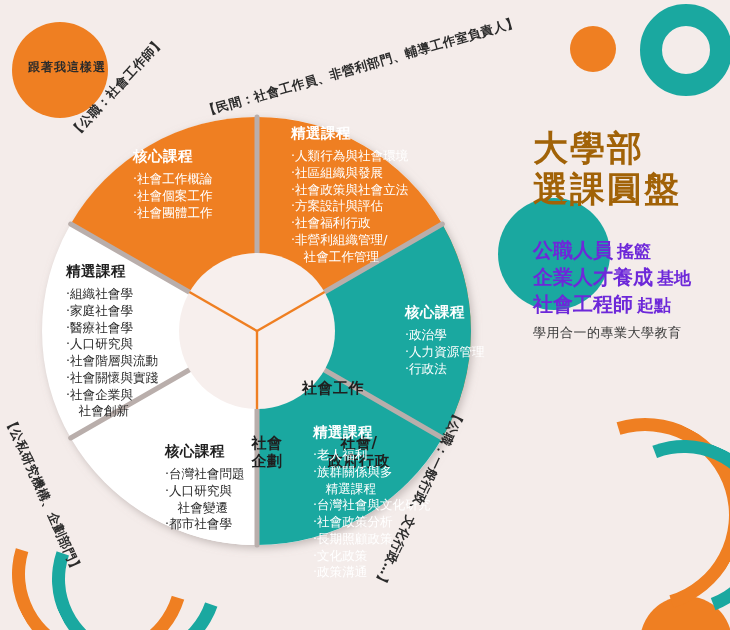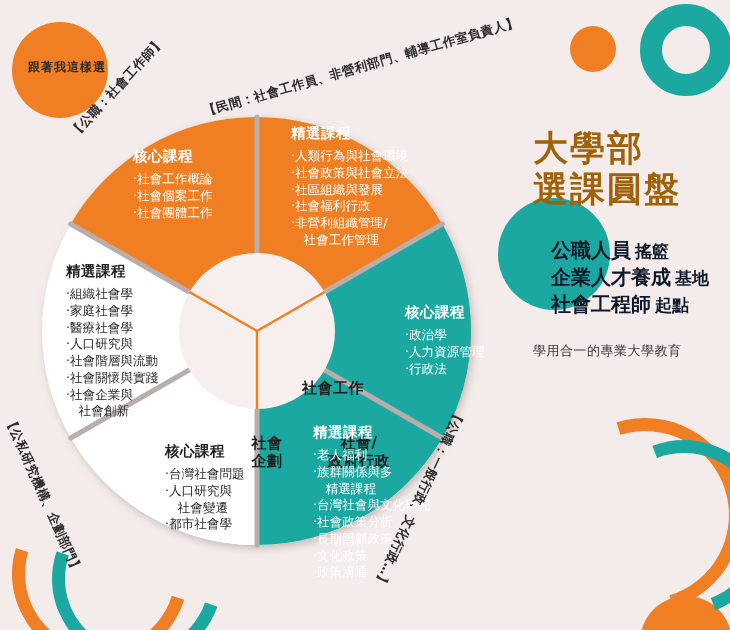--- a/index.html
+++ b/index.html
@@ -39,24 +39,24 @@
     position:absolute;left:28px;top:59px;font-size:12px;font-weight:bold;
     color:#2b2b2b;letter-spacing:1px;z-index:30;
   }
 
   
   #right-panel{position:absolute;left:533px;top:128px;width:196px;z-index:30;}
   #title-line-1,#title-line-2{
     font-size:35px;font-weight:bold;color:#a16207;letter-spacing:2px;line-height:1.18;
   }
   #right-panel .taglines{margin-top:26px;}
-  .tagline{font-size:20px;color:#0f172a;line-height:1.35;white-space:nowrap;margin-left:18px;}
+  .tagline{font-size:20px;color:#6d28d9;line-height:1.35;white-space:nowrap;}
   .tagline b{font-weight:bold;}
   .tagline span.sfx{font-size:17px;font-weight:bold;margin-left:4px;}
-  #right-footnote{margin-top:24px;font-size:13px;color:#3a3a3a;letter-spacing:.5px;}
+  #right-footnote{margin-top:6px;font-size:13px;color:#3a3a3a;letter-spacing:.5px;}
 
   
   #wheel{position:absolute;left:24px;top:98px;width:466px;height:466px;z-index:10;}
   #wheel svg{position:absolute;left:0;top:0;}
 
   
   .seg-text{position:absolute;z-index:20;line-height:1.33;}
   .seg-title{font-size:14.5px;font-weight:bold;margin-bottom:5px;letter-spacing:.5px;}
   .seg-list{font-size:12.6px;}
   .seg-list div{white-space:nowrap;}
@@ -159,22 +159,23 @@
       <div>·社會工作概論</div>
       <div>·社會個案工作</div>
       <div>·社會團體工作</div>
     </div>
   </div>
 
   <div class="seg-text on-color" id="seg-sw-elective-text">
     <div class="seg-title">精選課程</div>
     <div class="seg-list">
       <div>·人類行為與社會環境</div>
+      <div>·社區組織與發展</div>
       <div>·社會政策與社會立法</div>
-      <div>·社區組織與發展</div>
+      <div>·方案設計與評估</div>
       <div>·社會福利行政</div>
       <div>·非營利組織管理/</div>
       <div>　社會工作管理</div>
     </div>
   </div>
 
   <div class="seg-text on-color" id="seg-teal-core-text">
     <div class="seg-title">核心課程</div>
     <div class="seg-list">
       <div>·政治學</div>

